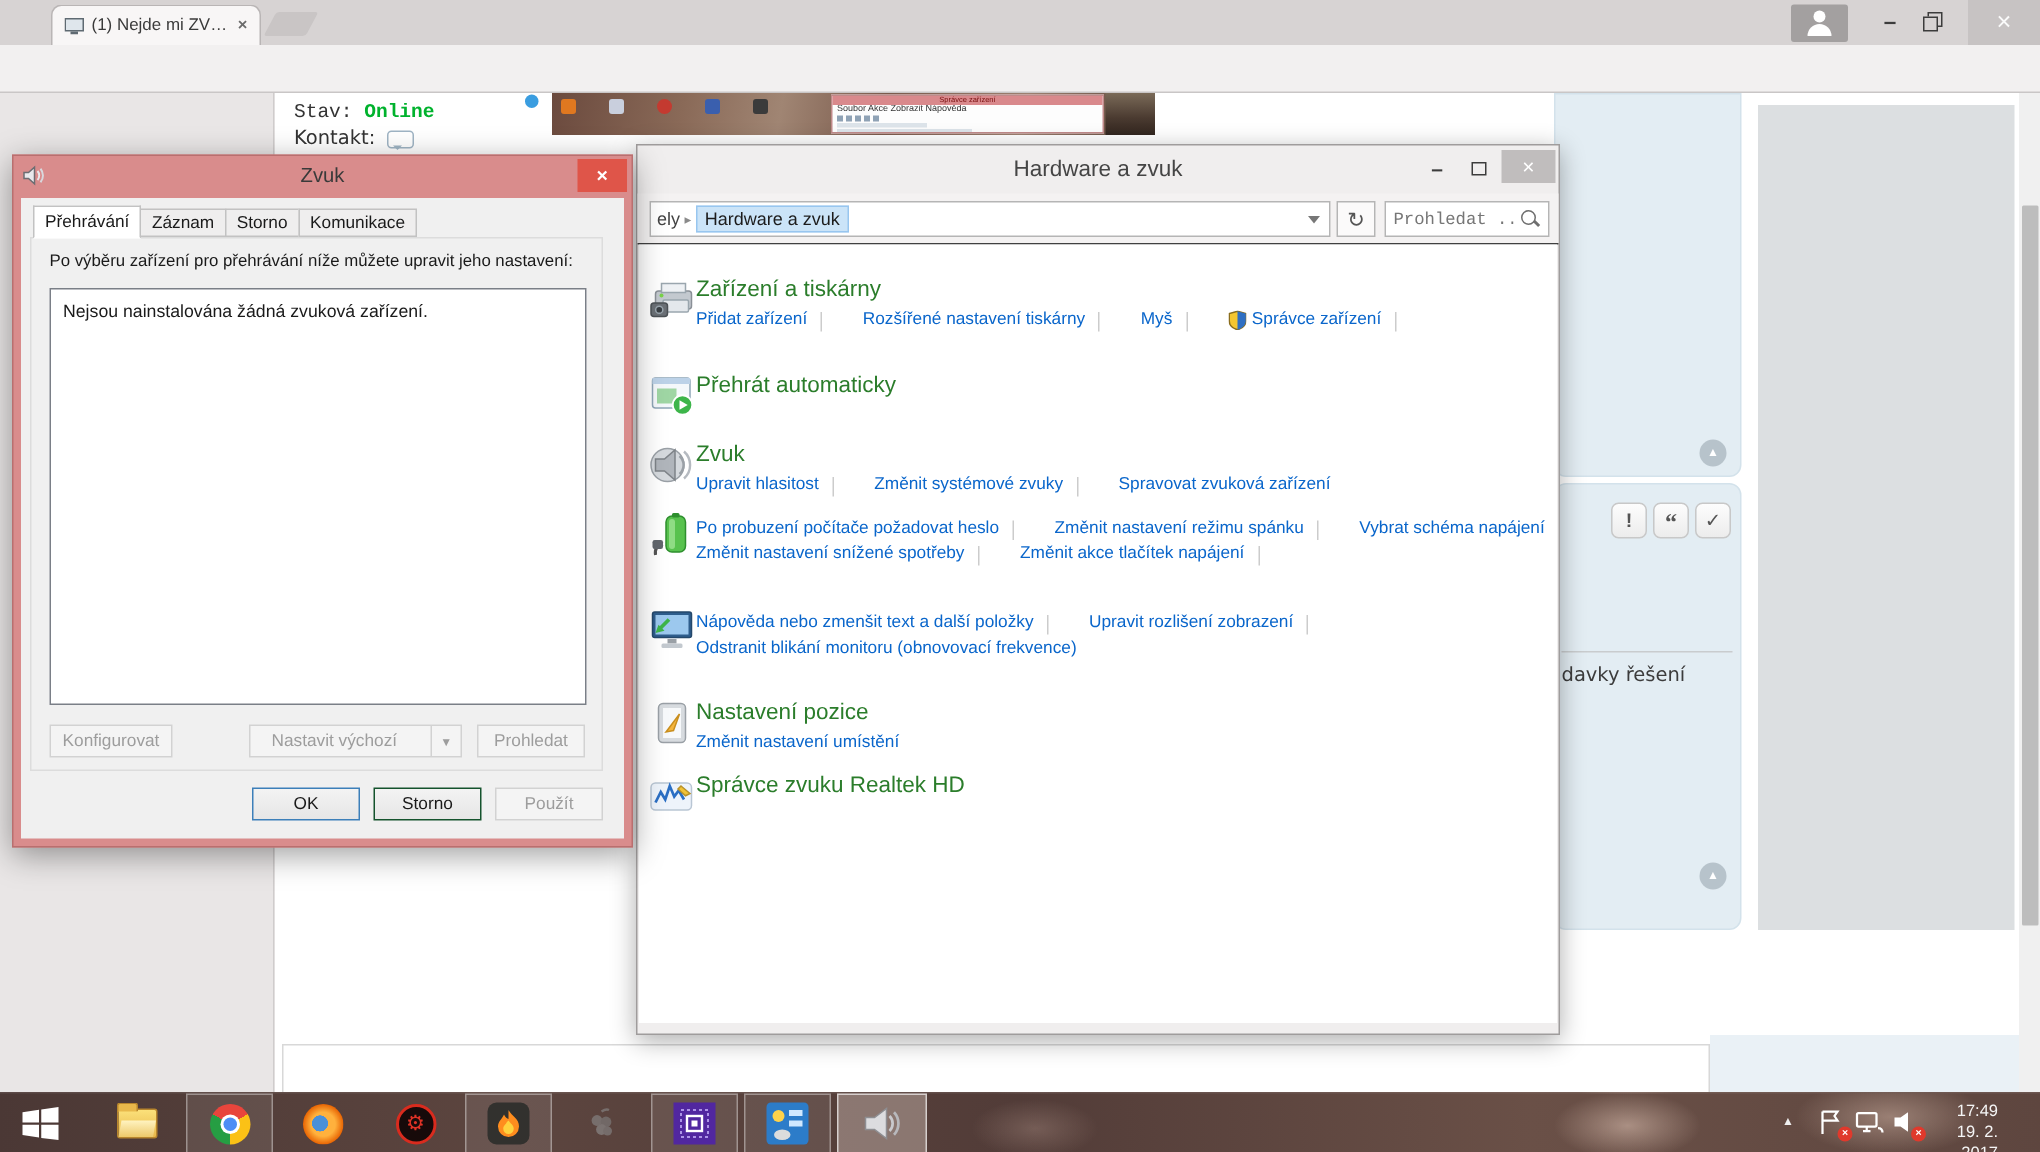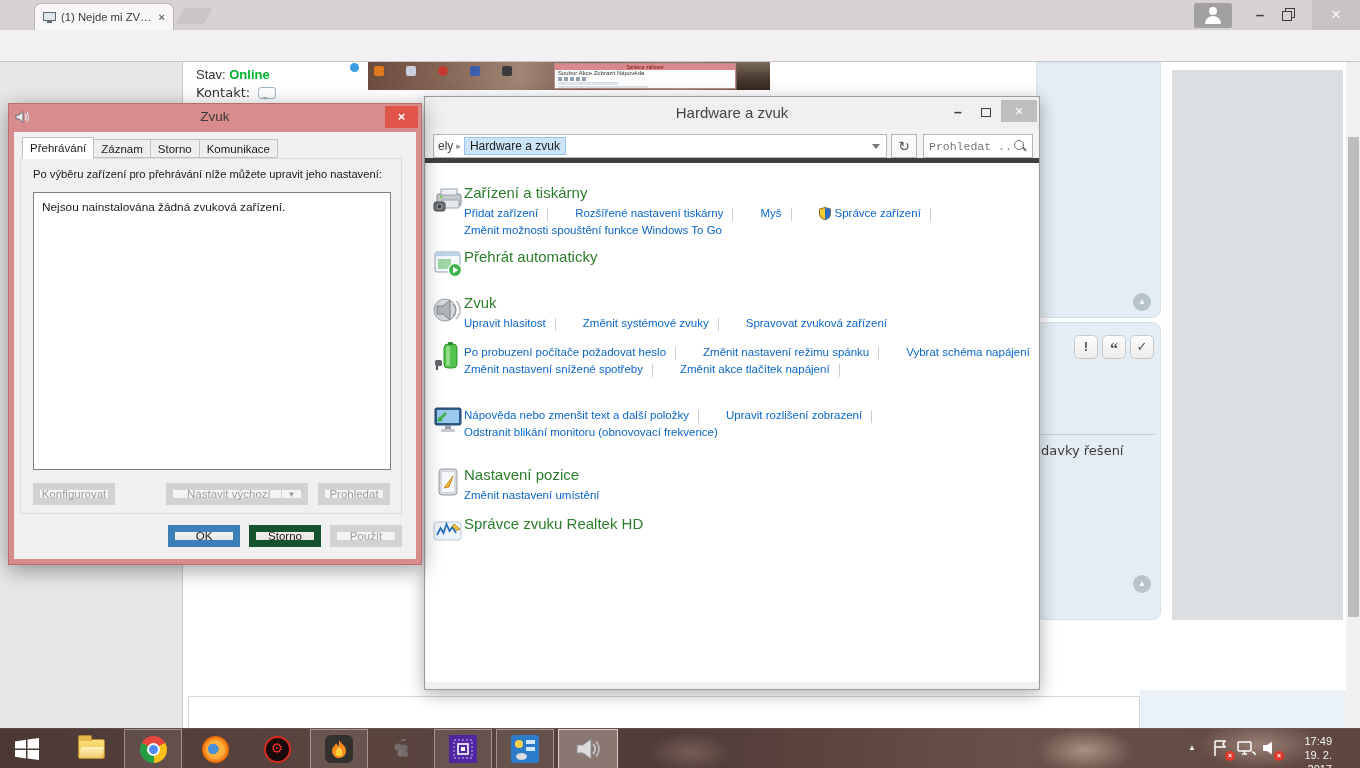--- a/index.html
+++ b/index.html
@@ -31,21 +31,21 @@
   #info-icon{width:14px;height:14px;border:1px solid #5f6368;border-radius:50%;color:#5f6368;font-size:9px;line-height:12px;text-align:center;font-style:italic;font-family:"Liberation Serif",serif}
   #url{font-size:13px;margin-left:9px;white-space:nowrap}
   #url .host{color:#202124}
   #url .path{color:#80868b}
   #omni-star{margin-left:auto;font-size:15px;color:#6b6b6b}
   #menu-dots{left:1337px;top:37px;font-size:14px;color:#555;letter-spacing:0;line-height:7px;text-align:center;width:16px}
 
   
   #page{left:0;top:62px;width:1360px;height:666px;background:#fff}
   #left-col{left:0;top:0;width:183px;height:666px;background:#e9e6e6;border-right:1px solid #cfcccc}
-  #stav-row{left:196px;top:5px;font-size:13px;color:#333;font-family:Liberation Sans, sans-serif}
+  #stav-row{left:196px;top:5px;font-size:13px;color:#333;font-family:Liberation Mono, monospace}
   #stav-row b{color:#00b22d}
   #kontakt-row{left:196px;top:23px;font-size:13px;color:#333;font-family:"DejaVu Sans",sans-serif;display:flex;align-items:center}
   #bubble-icon{display:inline-block;width:18px;height:12px;border:1.5px solid #9fb4c4;border-radius:3px;margin-left:8px;position:relative;background:#fff}
   #bubble-icon::after{content:"";position:absolute;left:3px;bottom:-5px;border:3px solid transparent;border-top-color:#9fb4c4}
   #blue-dot{left:350px;top:1px;width:9px;height:9px;border-radius:50%;background:#3a9de0}
 
   
   #post-img{left:368px;top:0;width:402px;height:28px;overflow:hidden;background:linear-gradient(100deg,#6b4a3e,#8a6a58 22%,#a08573 38%,#7a5a4c 55%,#9c8070 78%,#5d4438 100%)}
   .dicon{position:absolute;top:4px;width:10px;height:10px;border-radius:2px}
   #post-win{position:absolute;left:186px;top:1px;width:182px;height:26px;background:#fdfdfd;border:1px solid #c08a8a}
@@ -74,21 +74,21 @@
   #bottom-blue{left:1140px;top:628px;width:206px;height:38px;background:#eaf1f6}
 
   
   #cpwin{left:424px;top:96px;width:616px;height:594px;background:#f0eeee;border:1px solid #9f9c9c;box-shadow:0 4px 16px rgba(0,0,0,.32)}
   #cp-title{position:absolute;left:0;top:0;right:0;height:32px;text-align:center;font-size:15px;color:#454545;line-height:32px}
   #cp-min,#cp-max{position:absolute;top:4px;width:26px;height:22px;color:#3c3c3c;text-align:center;line-height:22px;font-size:14px}
   #cp-min{left:520px;font-weight:bold}
   #cp-max{left:548px}
   .max-sq{display:inline-block;width:10px;height:9px;border:1.5px solid #3c3c3c;margin-top:6px}
   #cp-close{position:absolute;left:576px;top:3px;width:36px;height:22px;background:#c0bdbd;color:#fff;font-size:14px;text-align:center;line-height:22px}
-  #cp-toolbar{position:absolute;left:0;top:32px;width:614px;height:34px;background:#f4f2f2;border-bottom:5px solid #404040}
+  #cp-toolbar{position:absolute;left:0;top:32px;width:614px;height:34px;background:#f4f2f2;border-bottom:1px solid #404040}
   #cp-addr{position:absolute;left:8px;top:5px;width:454px;height:24px;background:#fff;border:1px solid #b5b5b5;display:flex;align-items:center;font-size:12px;color:#444;padding-left:4px}
   #crumb-cur{background:#cbe4f8;border:1px solid #98c6ef;padding:1px 5px;margin-left:3px;color:#1c1c1c}
   #crumb-arrow{color:#8a8a8a;font-size:9px;margin-left:3px}
   #addr-drop{margin-left:auto;margin-right:6px;width:0;height:0;border:4px solid transparent;border-top:5px solid #777;margin-top:4px}
   #cp-refresh{position:absolute;left:466px;top:5px;width:26px;height:24px;border:1px solid #b5b5b5;background:#fbfafa;color:#555;font-size:14px;text-align:center;line-height:22px}
   #cp-search{position:absolute;left:498px;top:5px;width:110px;height:24px;background:#fff;border:1px solid #b5b5b5;display:flex;align-items:center;padding:0 5px}
   #cp-search input{border:none;outline:none;width:80px;font-size:11.5px;color:#555;background:transparent;font-family:Liberation Mono, monospace}
   #cp-search input::placeholder{color:#767676}
   .mag{position:relative;width:14px;height:14px;margin-left:auto}
   .mag::before{content:"";position:absolute;left:1px;top:1px;width:8px;height:8px;border:1.5px solid #6f6f6f;border-radius:50%}
@@ -113,21 +113,21 @@
   #snd-titlebar{position:absolute;left:0;top:0;right:0;height:28px}
   #snd-title{text-align:center;font-size:13.5px;color:#3a3a3a;line-height:26px}
   #snd-icon{position:absolute;left:6px;top:5px}
   #snd-close{position:absolute;right:3px;top:2px;width:33px;height:22px;background:#df5549;color:#fff;font-size:13px;font-weight:bold;text-align:center;line-height:22px}
   #snd-tabs{position:absolute;left:13px;top:33px;display:flex;align-items:flex-end}
   .tabi{font-size:11.5px;color:#1a1a1a;border:1px solid #c2c2c2;background:#efeeee;padding:0 7px;height:19px;line-height:18px;margin-right:-1px}
   .tabi.active{background:#fff;height:22px;line-height:21px;z-index:2;position:relative;margin-bottom:-1px;border-bottom:1px solid #fff}
   #snd-page{position:absolute;left:11px;top:54px;width:382px;height:356px;border:1px solid #dcdcdc;background:#f0f0f0}
   #snd-instr{position:absolute;left:24px;top:64px;font-size:11.2px;color:#1a1a1a;white-space:nowrap}
   #snd-list{position:absolute;left:24px;top:88px;width:358px;height:278px;background:#fff;border:1px solid #7a7f87;padding:7px 8px;font-size:11.8px;color:#1a1a1a}
-  .wbtn{position:absolute;height:22px;font-size:11.5px;display:flex;align-items:center;justify-content:center;background:linear-gradient(#f3f3f3,#e6e6e6);border:7px solid #14532d;color:#1a1a1a;cursor:pointer}
+  .wbtn{position:absolute;height:22px;font-size:11.5px;display:flex;align-items:center;justify-content:center;background:linear-gradient(#f3f3f3,#e6e6e6);border:1px solid #14532d;color:#1a1a1a;cursor:pointer}
   .wbtn.disabled{background:#f4f4f4;border-color:#d2d2d2;color:#9d9d9d}
   .wbtn.default{border-color:#3c7fb9}
   #b-konf{left:24px;top:379px;width:82px}
   #b-nast{left:157px;top:379px;width:142px;justify-content:flex-start;padding-left:14px}
   #b-nast .split{position:absolute;right:0;top:0;bottom:0;width:20px;border-left:1px solid #d2d2d2;display:flex;align-items:center;justify-content:center;font-size:8px;color:#9d9d9d}
   #b-vlast{left:309px;top:379px;width:72px}
   #b-ok{left:159px;top:421px;width:72px}
   #b-storno{left:240px;top:421px;width:72px}
   #b-pouzit{left:321px;top:421px;width:72px}
 
@@ -301,23 +301,20 @@
           <span class="lk">Rozšířené nastavení tiskárny</span>
           <span class="lk">Myš</span>
           <span class="lk">
               <svg class="shield" width="12" height="13" viewBox="0 0 12 13">
                 <path d="M6 0.5 L11.5 2 V7 C11.5 10 9 12 6 12.8 C3 12 0.5 10 0.5 7 V2 Z" fill="#f5c731" stroke="#8a6d1d"></path>
                 <path d="M6 0.5 L11.5 2 V7 C11.5 10 9 12 6 12.8 Z" fill="#2f6fc2"></path>
               </svg>
               <span>Správce zařízení</span>
             </span>
         </div>
-        <div class="cat-row">
-          <span class="lk no-sep">Změnit možnosti spouštění funkce Windows To Go</span>
-        </div>
       </div>
     </div>
 
     <div class="cat" id="cat-1">
       <div class="cat-icon">
         <svg width="32" height="32" viewBox="0 0 32 32">
             <rect x="3" y="4" width="25" height="20" rx="2" fill="#f4f8fb" stroke="#8fa6b8"></rect>
             <rect x="3" y="4" width="25" height="4" fill="#bcd2e8"></rect>
             <rect x="6" y="11" width="13" height="10" fill="#9fd6a4"></rect>
             <circle cx="23" cy="22" r="6.5" fill="#3db54a" stroke="#fff" stroke-width="1.2"></circle>

